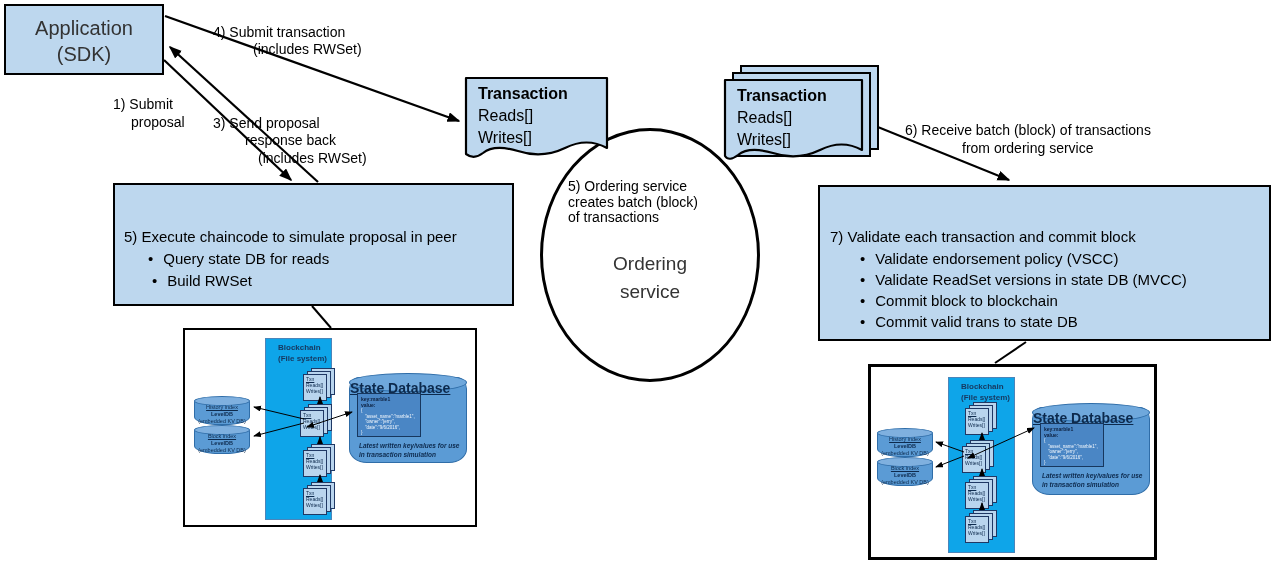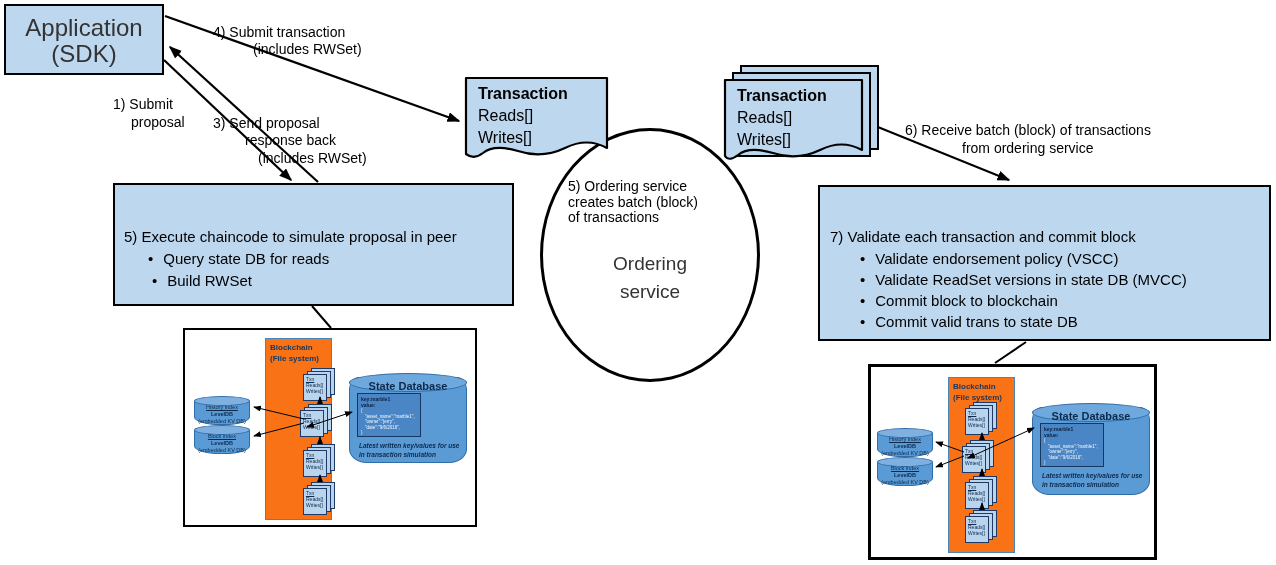--- a/index.html
+++ b/index.html
@@ -1,39 +1,39 @@
 <!DOCTYPE html>
 <html><head>
 <meta charset="utf-8">
 <style>
   html,body{margin:0;padding:0;background:#fff;}
   #canvas{position:relative;width:1276px;height:565px;background:#fff;overflow:hidden;
           font-family:"Liberation Sans",sans-serif;color:#000;}
   
   .bluebox{position:absolute;background:#BDD7EE;border:2px solid #000;box-sizing:border-box;z-index:1;}
-  .boxtitle{position:absolute;width:100%;text-align:center;font-size:24px;color:#333;z-index:2;}
+  .boxtitle{position:absolute;width:100%;text-align:center;font-size:20px;color:#333;z-index:2;}
   .step{position:absolute;font-size:15px;color:#000;z-index:2;white-space:nowrap;}
   .bullet{position:absolute;font-size:15px;color:#000;z-index:2;white-space:nowrap;}
   .bullet::before{content:"•";margin-right:10px;}
   
   .ellipse{position:absolute;left:540px;top:128px;width:220px;height:254px;border:3px solid #000;
            border-radius:50%;background:#fff;box-sizing:border-box;z-index:1;}
   .ord-note{position:absolute;font-size:14px;line-height:15.5px;color:#000;z-index:2;white-space:nowrap;}
   .ord-name{position:absolute;left:555px;top:250px;width:190px;text-align:center;font-size:19px;
             line-height:28px;color:#333;z-index:2;}
   
   .albl{position:absolute;font-size:14px;color:#000000;white-space:nowrap;z-index:6;}
   
   .doctext{position:absolute;z-index:6;font-size:16px;line-height:22px;color:#000;white-space:nowrap;}
   .doctext .t{font-weight:bold;}
   
   .frame{position:absolute;background:#fff;border:2px solid #000;box-sizing:border-box;z-index:1;}
   
-  .col{position:absolute;background:#f97316;border:1px solid #4a85ba;box-sizing:border-box;
-       z-index:2;padding:3px 0 0 4px;}
+  .col{position:absolute;background:#0ea5e9;border:1px solid #4a85ba;box-sizing:border-box;
+       z-index:2;padding:3px 0 0 12px;}
   .col-t{font-size:8px;font-weight:600;line-height:11px;color:#17375E;white-space:nowrap;}
   
   .stack{position:absolute;width:34px;height:36px;z-index:3;}
   .sheet{position:absolute;width:24px;height:27px;background:#b9d5ee;border:1px solid #1F3864;box-sizing:border-box;}
   .sheet.p3{left:8px;top:0;}
   .sheet.p2{left:4px;top:3px;}
   .sheet.p1{left:0;top:6px;padding:1px 0 0 2px;}
   .txn-t{font-size:5px;line-height:6px;color:#0d2a4d;text-decoration:underline;white-space:nowrap;}
   .txn-l{font-size:5px;line-height:6px;color:#0d2a4d;white-space:nowrap;}
   
@@ -43,22 +43,22 @@
        border:1px solid #2f6da8;border-radius:50%;}
   .cyl-body{position:relative;padding-top:4px;}
   .cyl-t{font-size:5.5px;line-height:7px;color:#0d2a4d;white-space:nowrap;}
   .cyl-t.u{text-decoration:underline;}
   .cyl-t.b{font-weight:bold;}
   
   .bigcyl{position:absolute;width:118px;background:#5B9BD5;border:1px solid #2f6da8;
           border-radius:10px 10px 18px 18px / 12px 12px 14px 14px;box-sizing:border-box;z-index:3;}
   .bigcap{position:absolute;left:-1px;right:-1px;top:-5px;height:17px;background:#6FA8DC;
           border:1px solid #2f6da8;border-radius:50%;}
-  .sdb-title{position:relative;text-align:center;font-size:11px;font-weight:bold;color:#0d2a4d;
-             padding-top:2px;white-space:nowrap;}
+  .sdb-title{position:relative;font-size:14px;font-weight:bold;color:#0d2a4d;
+             padding-top:2px;white-space:nowrap;text-decoration:underline;}
   .sdb-box{position:absolute;left:7px;top:15px;width:64px;height:44px;background:#4A86C5;
            border:1px solid #17375E;box-sizing:border-box;padding:2px 0 0 3px;}
   .sdb-key{font-size:5px;line-height:6px;font-weight:bold;color:#0d2140;white-space:nowrap;}
   .sdb-json{font-size:4.5px;line-height:5.5px;color:#f2f7fc;white-space:nowrap;}
   .sdb-json.ind{padding-left:4px;}
   .sdb-note{position:absolute;left:9px;top:63px;font-size:6.5px;line-height:9px;font-weight:bold;
             font-style:italic;color:#0d2a4d;white-space:nowrap;}
   
   #overlay{position:absolute;left:0;top:0;z-index:5;pointer-events:none;}
 </style>

